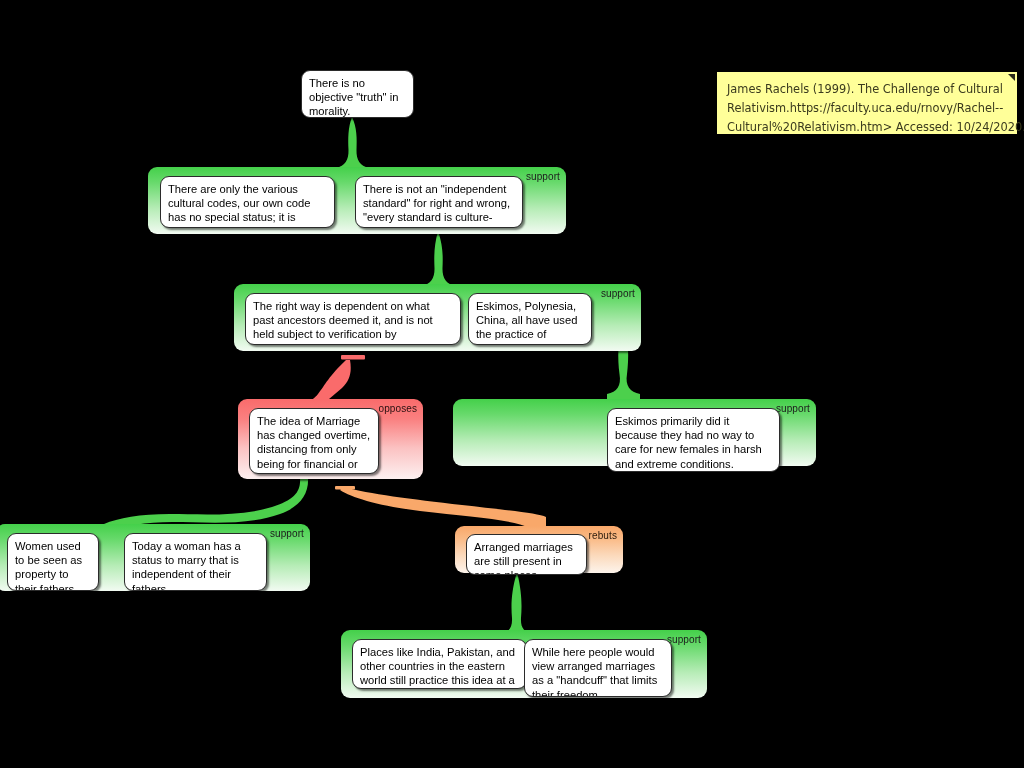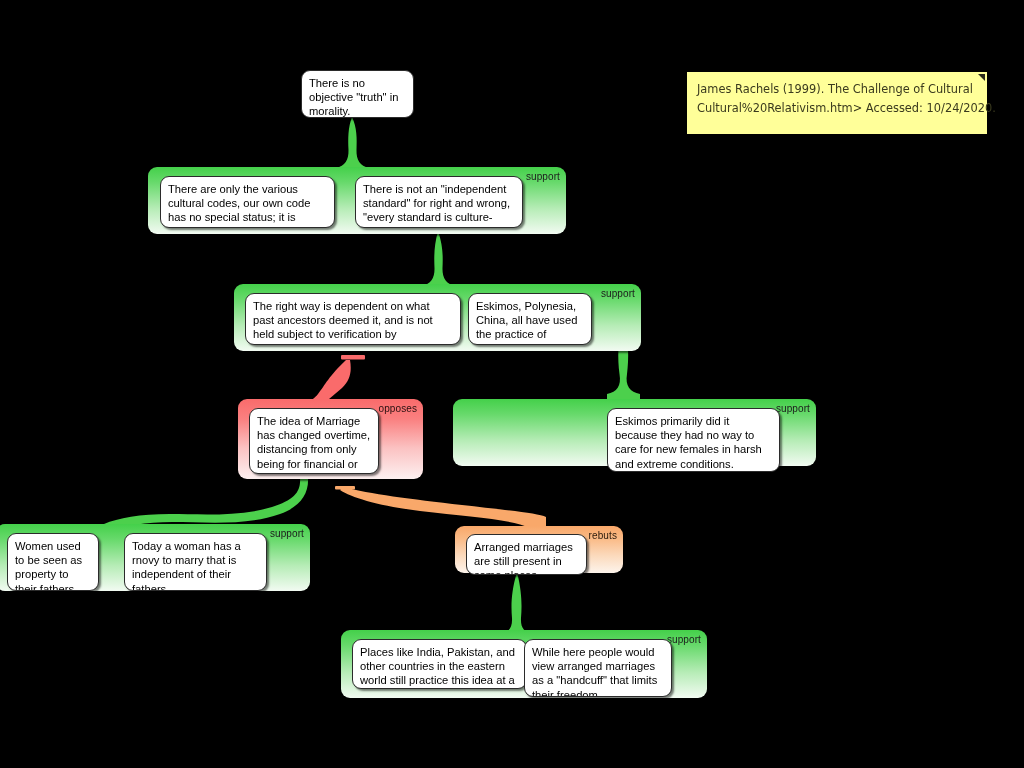--- a/index.html
+++ b/index.html
@@ -171,23 +171,24 @@
              L 500 640
              L 500 634
              C 509 632, 512.5 628, 512 618
              C 511 606, 511 592, 517 572 Z"></path>
   </svg>
 
   <div class="card root" style="left:301px; top:70px; width:113px; height:48px;">
     <span>There is no objective "truth" in morality.</span>
   </div>
 
-  <div class="note" style="left:687px; top:72px; width:300px; height:62px;">
+  <div class="note" style="left:717px; top:72px; width:300px; height:62px;">
     <span class="note-fold"></span>
     <div class="line">James Rachels (1999). The Challenge of Cultural</div>
+    <div class="line">Relativism.https://faculty.uca.edu/rnovy/Rachel--</div>
     <div class="line">Cultural%20Relativism.htm&gt; Accessed: 10/24/2020.</div>
   </div>
 
   <div class="group support" style="left:148px; top:167px; width:418px; height:67px;">
     <span class="group-label">support</span>
     <div class="card" style="left:12px; top:9px; width:175px; height:52px;">
       <span>There are only the various cultural codes, our own code has no special status; it is merely one among many.</span>
     </div>
     <div class="card" style="left:207px; top:9px; width:168px; height:52px;">
       <span>There is not an "independent standard" for right and wrong, "every standard is culture-bound." (Rachels, 1999).</span>
@@ -217,21 +218,21 @@
       <span>Eskimos primarily did it because they had no way to care for new females in harsh and extreme conditions.</span>
     </div>
   </div>
 
   <div class="group support" style="left:-4px; top:524px; width:314px; height:67px;">
     <span class="group-label">support</span>
     <div class="card" style="left:11px; top:9px; width:92px; height:58px;">
       <span>Women used to be seen as property to their fathers that they could trade.</span>
     </div>
     <div class="card" style="left:128px; top:9px; width:143px; height:58px;">
-      <span>Today a woman has a rnovy to marry that is independent of their fathers.</span>
+      <span>Today a woman has a status to marry that is independent of their fathers.</span>
     </div>
   </div>
 
   <div class="group rebuts" style="left:455px; top:526px; width:168px; height:47px;">
     <span class="group-label">rebuts</span>
     <div class="card" style="left:11px; top:8px; width:121px; height:41px;">
       <span>Arranged marriages are still present in some places.</span>
     </div>
   </div>
 

